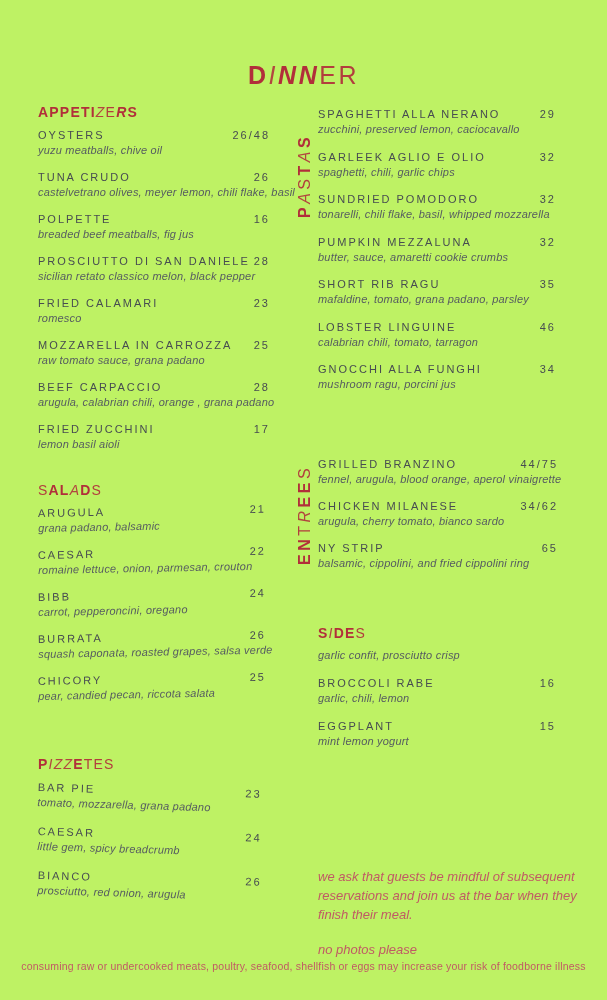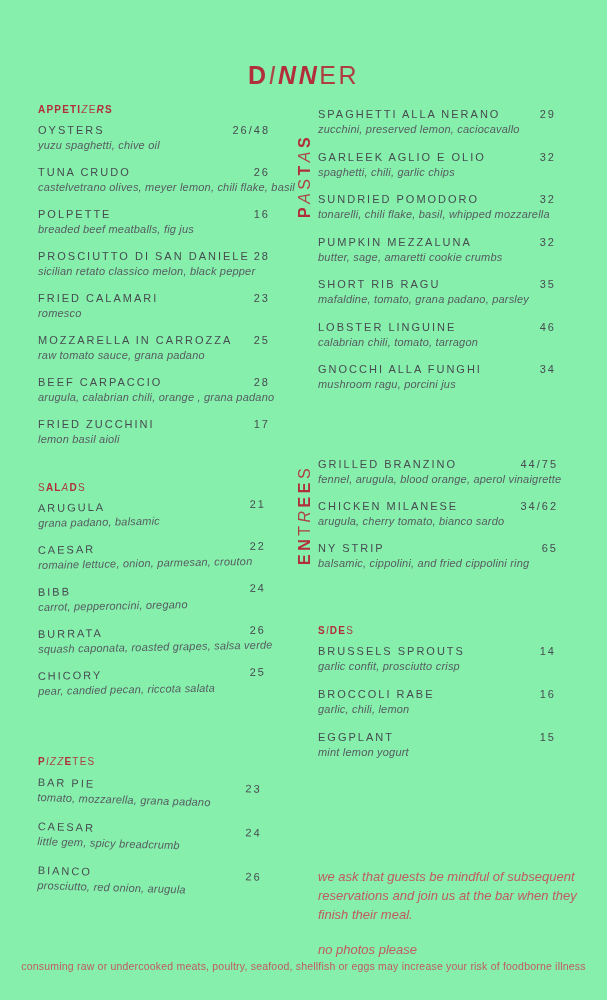--- a/index.html
+++ b/index.html
@@ -1,30 +1,30 @@
 <!DOCTYPE html>
 <html><head>
 <meta charset="utf-8">
 <style>
   html,body{margin:0;padding:0;background:#ffffff;}
   body{font-family:"Liberation Sans", sans-serif; -webkit-font-smoothing:antialiased;}
-  .page{position:relative;width:607px;height:1000px;background:#86efac;overflow:hidden;}
+  .page{position:relative;width:607px;height:1000px;background:#bef264;overflow:hidden;}
 
   
   .title{position:absolute;top:44px;left:0;right:0;text-align:center;
          font-size:25px;letter-spacing:2.5px;color:#b12f3a;}
 
   
   .L-b{font-weight:700;}
   .L-r{font-weight:400;opacity:.92;}
   .L-li{font-weight:300;font-style:italic;opacity:.88;}
   .L-bi{font-weight:700;font-style:italic;}
 
   .sec{position:absolute;}
-  .heading{margin:0 0 7px 0;font-size:10px;letter-spacing:1.2px;color:#b12f3a;font-weight:700;}
+  .heading{margin:0 0 7px 0;font-size:14px;letter-spacing:1.2px;color:#b12f3a;font-weight:700;}
 
   .item{margin-bottom:11px;}
   .row{display:flex;align-items:baseline;}
   .nm{font-size:11px;letter-spacing:2px;color:#474c51;white-space:nowrap;line-height:16px;}
   .pr{margin-left:auto;font-size:11px;letter-spacing:2px;color:#474c51;line-height:16px;}
   .desc{font-size:11px;font-style:italic;color:#565c61;line-height:15px;white-space:nowrap;letter-spacing:.2px;}
 
   #appetizers{left:38px;top:104px;width:232px;}
   #salads{left:38px;top:482px;width:228px;}
   #salads .item{transform:rotate(-1.1deg);transform-origin:left center;}
@@ -55,21 +55,21 @@
 
   <h1 class="title"><span class="L-b">D</span><span class="L-li">I</span><span class="L-bi">N</span><span class="L-bi">N</span><span class="L-r">E</span><span class="L-r">R</span></h1>
 
   <section class="sec" id="appetizers">
     <h2 class="heading"><span class="L-b">A</span><span class="L-b">P</span><span class="L-b">P</span><span class="L-b">E</span><span class="L-b">T</span><span class="L-b">I</span><span class="L-li">Z</span><span class="L-r">E</span><span class="L-bi">R</span><span class="L-b">S</span></h2>
     <div class="item">
       <div class="row">
           <span class="nm">OYSTERS</span>
           <span class="pr">26/48</span>
         </div>
-      <div class="desc">yuzu spaghetti, chive oil</div>
+      <div class="desc">yuzu meatballs, chive oil</div>
     </div>
     <div class="item">
       <div class="row">
           <span class="nm">TUNA CRUDO</span>
           <span class="pr">26</span>
         </div>
       <div class="desc">castelvetrano olives, meyer lemon, chili flake, basil</div>
     </div>
     <div class="item">
       <div class="row">
@@ -200,21 +200,21 @@
           <span class="nm">SUNDRIED POMODORO</span>
           <span class="pr">32</span>
         </div>
       <div class="desc">tonarelli, chili flake, basil, whipped mozzarella</div>
     </div>
     <div class="item">
       <div class="row">
           <span class="nm">PUMPKIN MEZZALUNA</span>
           <span class="pr">32</span>
         </div>
-      <div class="desc">butter, sage, amaretti cookie crumbs</div>
+      <div class="desc">butter, sauce, amaretti cookie crumbs</div>
     </div>
     <div class="item">
       <div class="row">
           <span class="nm">SHORT RIB RAGU</span>
           <span class="pr">35</span>
         </div>
       <div class="desc">mafaldine, tomato, grana padano, parsley</div>
     </div>
     <div class="item">
       <div class="row">
@@ -253,24 +253,20 @@
           <span class="nm">NY STRIP</span>
           <span class="pr">65</span>
         </div>
       <div class="desc">balsamic, cippolini, and fried cippolini ring</div>
     </div>
   </section>
 
   <section class="sec" id="sides">
     <h2 class="heading"><span class="L-b">S</span><span class="L-li">I</span><span class="L-b">D</span><span class="L-b">E</span><span class="L-r">S</span></h2>
     <div class="item">
-      <div class="row">
-          <span class="nm">BRUSSELS SPROUTS</span>
-          <span class="pr">14</span>
-        </div>
       <div class="desc">garlic confit, prosciutto crisp</div>
     </div>
     <div class="item">
       <div class="row">
           <span class="nm">BROCCOLI RABE</span>
           <span class="pr">16</span>
         </div>
       <div class="desc">garlic, chili, lemon</div>
     </div>
     <div class="item">

